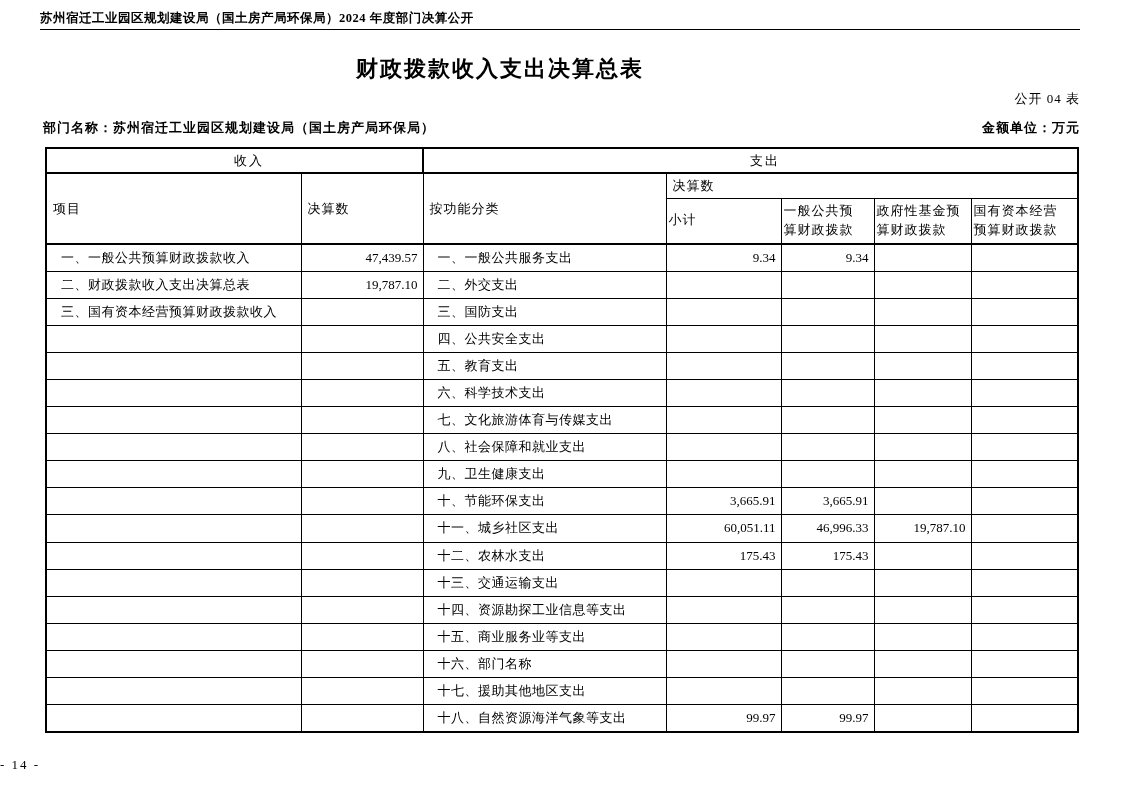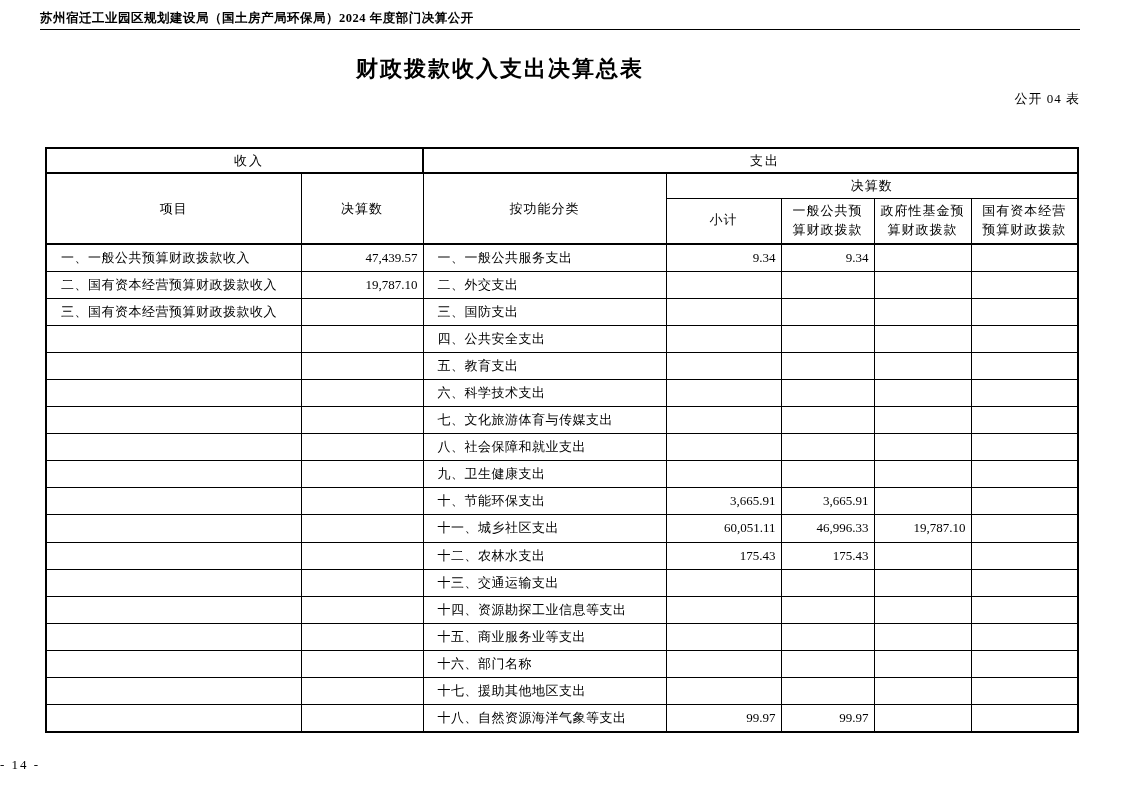--- a/index.html
+++ b/index.html
@@ -80,21 +80,21 @@
   tr.h2 { height: 25px; }
   tr.h3 { height: 46px; }
   tr.h1 td {
     text-align: center;
     border-bottom: 2px solid #000000;
     letter-spacing: 2px;
     padding-left: 35px;
   }
   tr.h1 td:first-child { border-right: 2px solid #000000; }
   tr.h2 td, tr.h3 td {
-    text-align: center;
+    text-align: left;
     letter-spacing: 1px;
   }
   tr.h3 td {
     white-space: pre-line;
     line-height: 1.45;
     padding: 0 2px;
   }
   tr.h2 td[rowspan], tr.h3 td { border-bottom: 2px solid #000000; }
   tbody.data tr { height: 27.1px; }
   tbody.data td.left {
@@ -121,20 +121,24 @@
 
 <div class="page">
 
   <div class="doc-header">苏州宿迁工业园区规划建设局（国土房产局环保局）2024 年度部门决算公开</div>
   <div class="doc-header-rule"></div>
 
   <div class="page-title">财政拨款收入支出决算总表</div>
 
   <div class="table-code">公开 04 表</div>
 
+  <div class="meta-line">
+    <span>部门名称：苏州宿迁工业园区规划建设局（国土房产局环保局）</span>
+    <span>金额单位：万元</span>
+  </div>
 
   <table class="budget">
     <colgroup>
       <col style="width:255px">
       <col style="width:122px">
       <col style="width:243px">
       <col style="width:115px">
       <col style="width:93px">
       <col style="width:97px">
       <col style="width:107px">
@@ -164,21 +168,21 @@
         <tr>
           <td class="left">一、一般公共预算财政拨款收入</td>
           <td class="num">47,439.57</td>
           <td class="left">一、一般公共服务支出</td>
           <td class="num">9.34</td>
           <td class="num">9.34</td>
           <td class="num"></td>
           <td class="num"></td>
         </tr>
         <tr>
-          <td class="left">二、国有资本经营预算财政拨款收入</td>
+          <td class="left">二、财政拨款收入支出决算总表</td>
           <td class="num">19,787.10</td>
           <td class="left">二、外交支出</td>
           <td class="num"></td>
           <td class="num"></td>
           <td class="num"></td>
           <td class="num"></td>
         </tr>
         <tr>
           <td class="left">三、国有资本经营预算财政拨款收入</td>
           <td class="num"></td>

